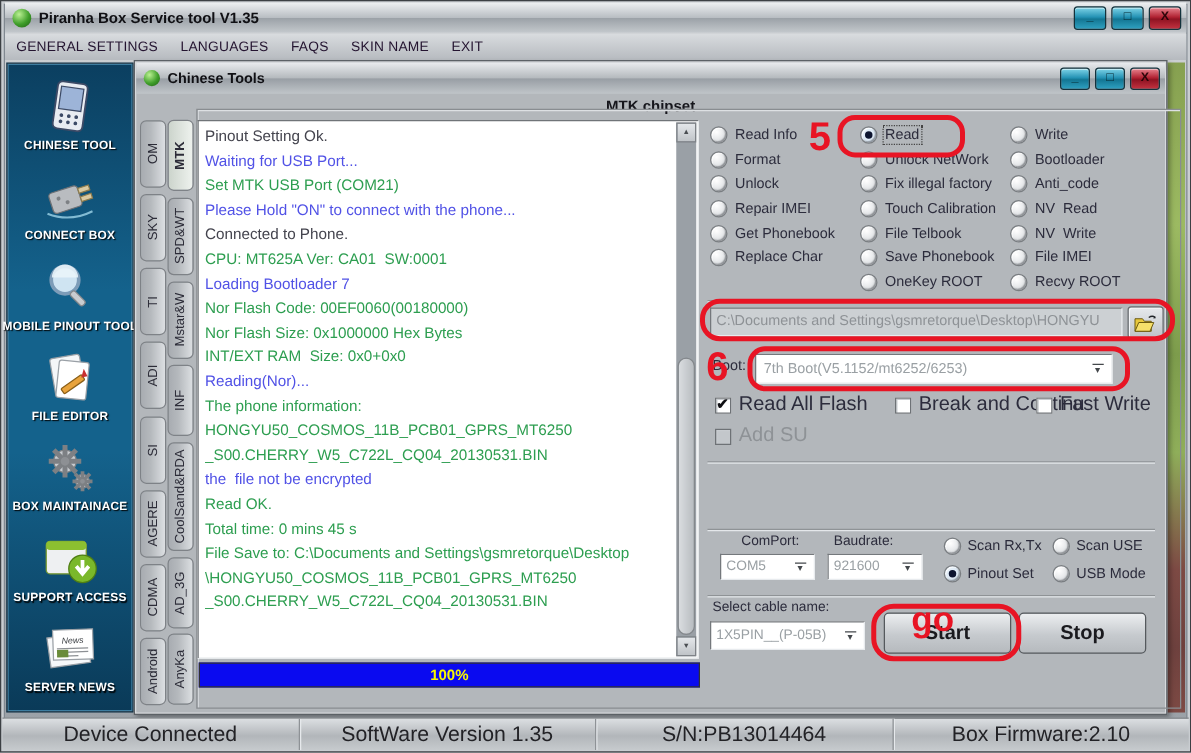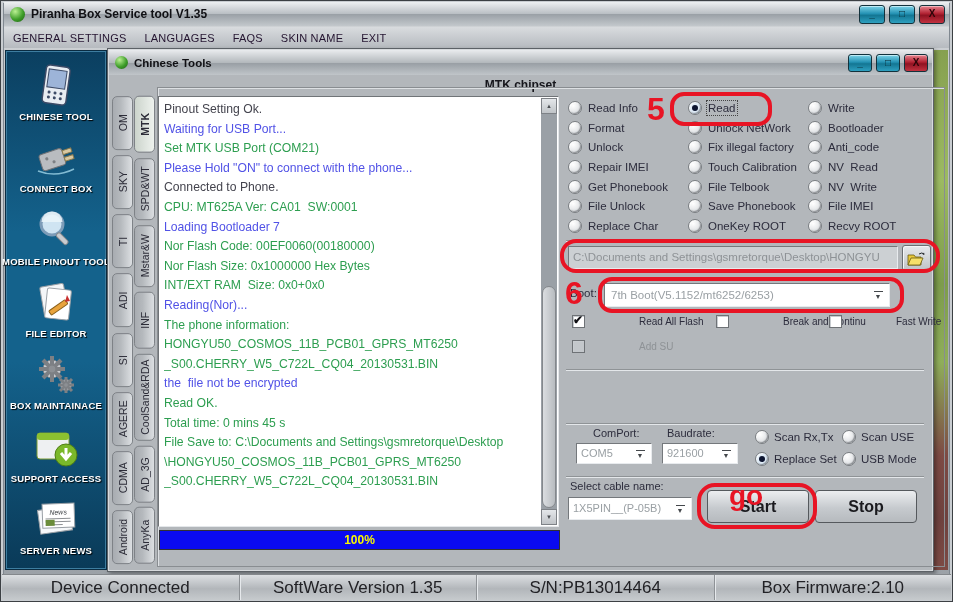--- a/index.html
+++ b/index.html
@@ -102,21 +102,21 @@
     font-size:11.5px;color:#9aa0a4;line-height:22px;padding:0 6px;white-space:nowrap;overflow:hidden;}
   .dd-arrow{position:absolute;right:4px;top:4px;width:14px;height:14px;color:#44484c;font-size:7px;
     display:flex;flex-direction:column;align-items:center;justify-content:center;line-height:1;}
   .dd-arrow::before{content:"";width:9px;border-top:1px solid #44484c;margin-bottom:1px;}
   
   .chkrow{position:absolute;display:flex;align-items:center;gap:6px;}
   .chk{width:13px;height:13px;background:#fff;border:1px solid #6e7276;box-sizing:border-box;
     box-shadow:inset 1px 1px 0 #c8ccd0;position:relative;flex:0 0 auto;}
   .chk.checked::after{content:"\2714";position:absolute;left:0px;top:-3px;font-size:12px;color:#101014;font-weight:bold;}
   .chk.disabled{background:#c3c7cb;}
-  .chk-label{font-size:10px;color:#2c2c3c;white-space:pre;margin-left:48px;}
+  .chk-label{font-size:16px;color:#2c2c3c;white-space:pre;}
   .chk-label.disabled{color:#8e9296;}
   
   .small-label{position:absolute;font-size:11px;color:#2c2c3c;}
   .combo{position:absolute;height:21px;background:#fff;border:1px solid #74787c;
     border-right-color:#e8ebee;border-bottom-color:#e8ebee;box-sizing:border-box;
     font-size:11px;color:#9aa0a4;line-height:19px;padding:0 4px;white-space:nowrap;overflow:hidden;}
   .combo .dd-arrow{top:3px;}
   .commradio{position:absolute;display:flex;align-items:center;gap:5px;}
   
   .pushbtn{position:absolute;width:100px;height:31px;border-radius:4px;
@@ -341,24 +341,20 @@
             <div class="op-row">
               <span class="radio"></span>
               <span class="op-label">Repair IMEI</span>
             </div>
             <div class="op-row">
               <span class="radio"></span>
               <span class="op-label">Get Phonebook</span>
             </div>
             <div class="op-row">
               <span class="radio"></span>
-              <span class="op-label">File Unlock</span>
-            </div>
-            <div class="op-row">
-              <span class="radio"></span>
               <span class="op-label">Replace Char</span>
             </div>
           </div>
           <div class="ops-col">
             <div class="op-row">
               <span class="radio sel"></span>
               <span class="op-label focus">Read</span>
             </div>
             <div class="op-row">
               <span class="radio"></span>
@@ -471,21 +467,21 @@
           <div class="commradio" style="left: 189px; top: 344px;">
             <span class="radio"></span>
             <span class="op-label">Scan Rx,Tx</span>
           </div>
           <div class="commradio" style="left: 276px; top: 344px;">
             <span class="radio"></span>
             <span class="op-label">Scan USE</span>
           </div>
           <div class="commradio" style="left: 189px; top: 366px;">
             <span class="radio sel"></span>
-            <span class="op-label">Replace Set</span>
+            <span class="op-label">Pinout Set</span>
           </div>
           <div class="commradio" style="left: 276px; top: 366px;">
             <span class="radio"></span>
             <span class="op-label">USB Mode</span>
           </div>
         </div>
 
       <div class="hline" style="top:390px;"></div>
 
       <div class="small-label" style="left:4px;top:394px;">Select cable name:</div>

